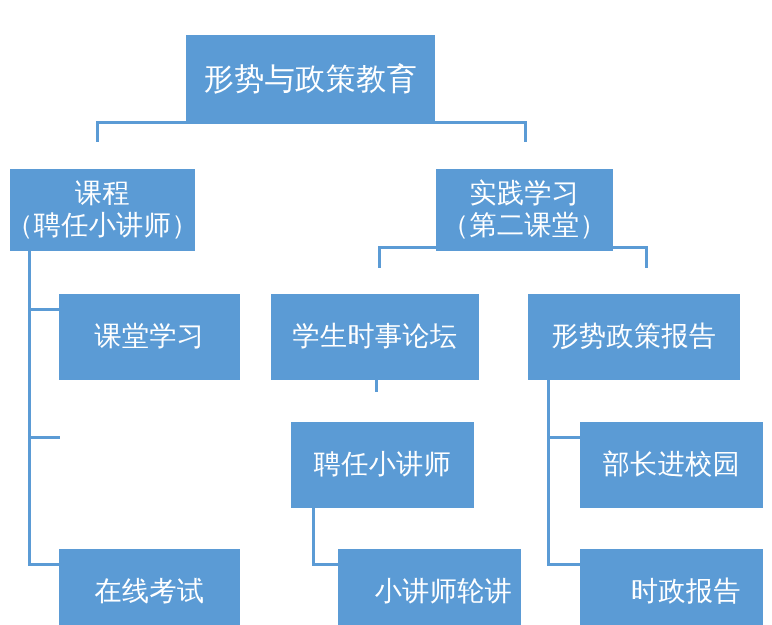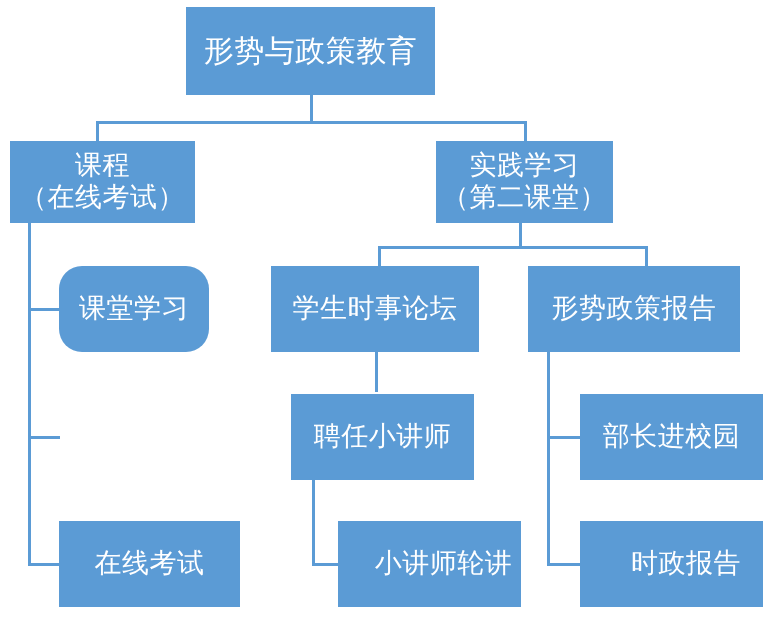--- a/index.html
+++ b/index.html
@@ -26,20 +26,21 @@
     color: #ffffff;
     display: flex;
     flex-direction: column;
     align-items: center;
     justify-content: center;
     text-align: center;
     line-height: 1.18;
     letter-spacing: 0.5px;
     z-index: 3;
     white-space: nowrap;
+    margin-top: 28px;
   }
   .node .line {
     display: block;
   }
   .fs-root   { font-size: 30px; }
   .fs-l2     { font-size: 27px; }
   .fs-l3     { font-size: 27px; }
   
   .conn {
     position: absolute;
@@ -77,29 +78,29 @@
   <div class="conn conn-v" style="left:547px; top:352px; height:213px;"></div>
   <div class="conn conn-h" style="left:547px; top:436px; width:34px;"></div>
   <div class="conn conn-h" style="left:547px; top:563px; width:34px;"></div>
 
   <div class="node fs-root" style="left:186px; top:7px; width:249px; height:88px;">
     <span class="line">形势与政策教育</span>
   </div>
 
   <div class="node fs-l2" style="left:10px; top:141px; width:185px; height:82px;">
     <span class="line">课程</span>
-    <span class="line">（在线考试）</span>
+    <span class="line">（聘任小讲师）</span>
   </div>
 
   <div class="node fs-l2" style="left:436px; top:141px; width:177px; height:82px;">
     <span class="line">实践学习</span>
     <span class="line">（第二课堂）</span>
   </div>
 
-  <div class="node fs-l3" style="left:59px; top:266px; width:150px; height:86px;border-radius:23px;">
+  <div class="node fs-l3" style="left:59px; top:266px; width:181px; height:86px;">
     <span class="line">课堂学习</span>
   </div>
 
 
   <div class="node fs-l3" style="left:59px; top:521px; width:181px; height:86px;">
     <span class="line">在线考试</span>
   </div>
 
   <div class="node fs-l3" style="left:271px; top:266px; width:208px; height:86px;">
     <span class="line">学生时事论坛</span>

